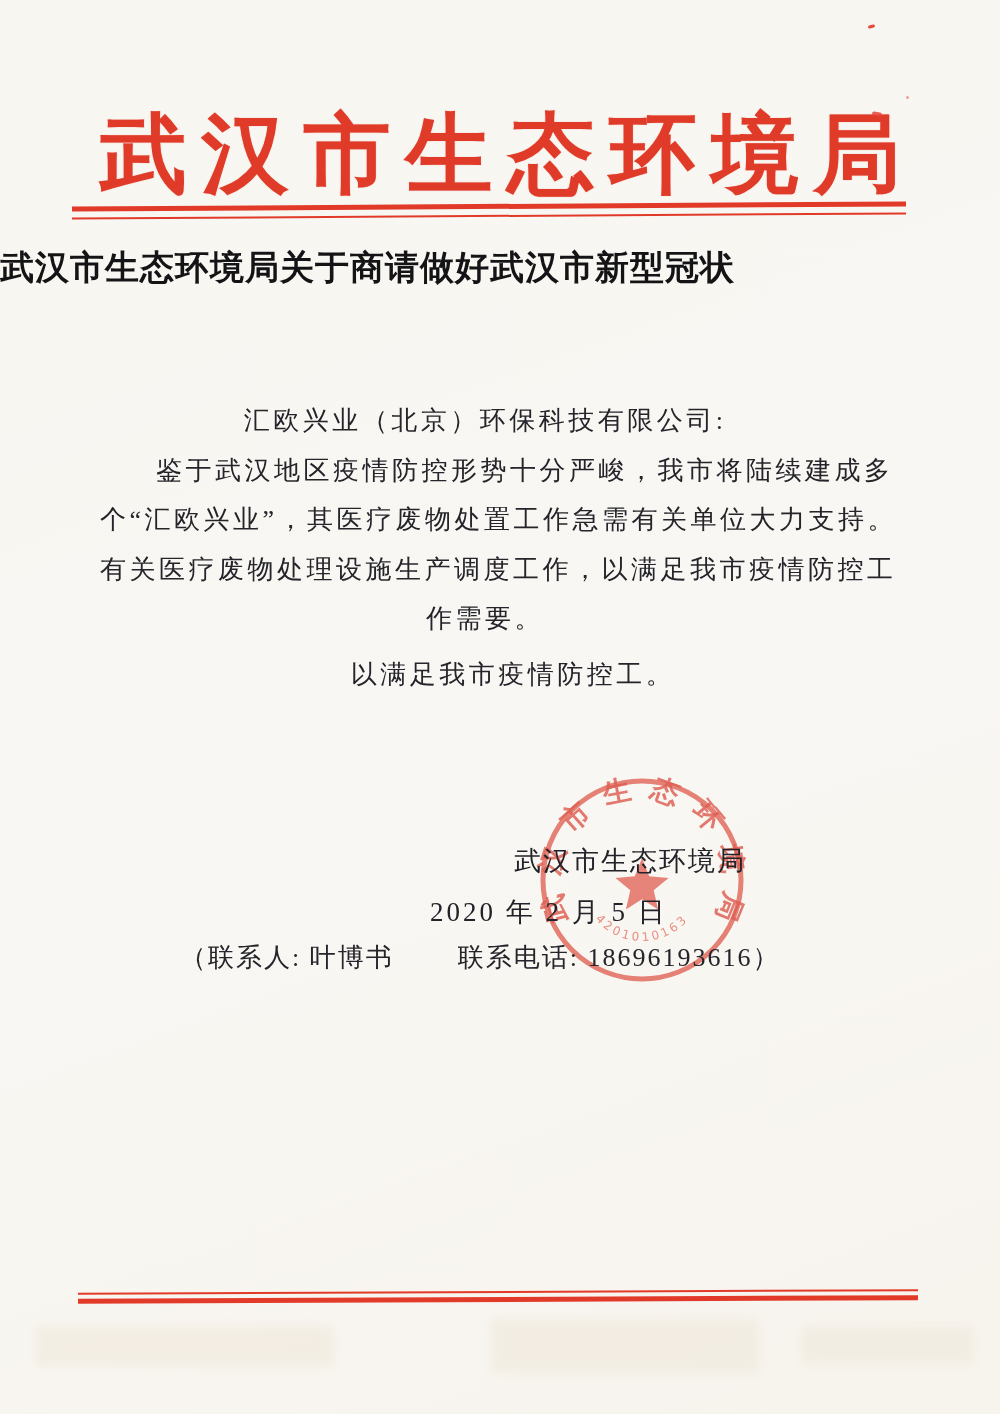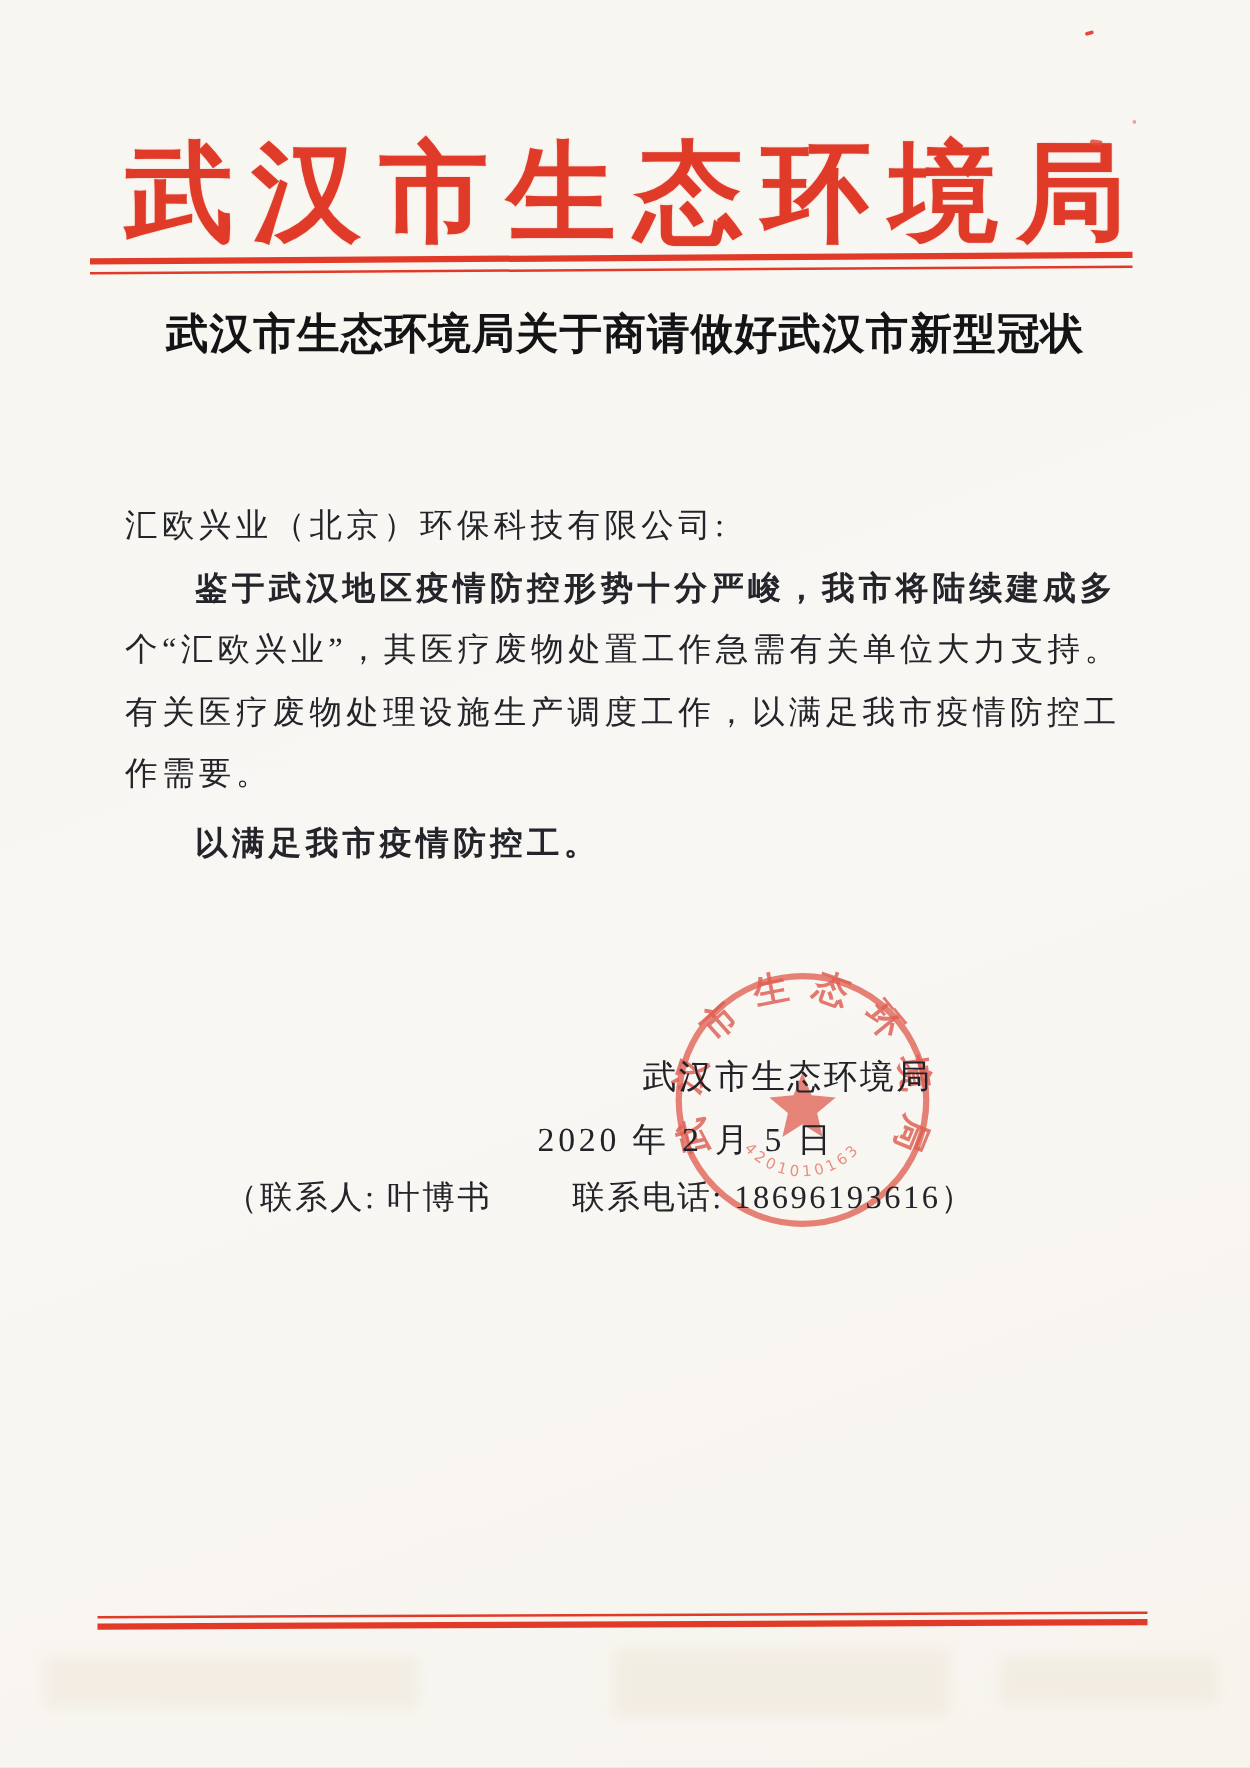--- a/index.html
+++ b/index.html
@@ -24,33 +24,33 @@
     white-space:nowrap;
   }
   .rule{position:absolute;background:#e23a28;transform:rotate(-0.35deg);}
   .rule-top-thick{left:72px;top:204px;width:834px;height:5px;}
   .rule-top-thin{left:72px;top:215px;width:834px;height:2px;}
   .rule-bot-thin{left:78px;top:1291px;width:840px;height:2px;transform:rotate(-0.25deg);}
   .rule-bot-thick{left:78px;top:1297px;width:840px;height:5px;transform:rotate(-0.25deg);}
   
   .doc-title{
     position:absolute;top:244px;left:0;width:1000px;
-    text-align:center;color:#141416;
+    text-align:left;color:#141416;
     font-size:34px;font-weight:900;line-height:47px;
     letter-spacing:1px;white-space:nowrap;
   }
   
   .body-text{
     position:absolute;left:100px;top:396px;width:770px;
     font-size:26px;color:#24242a;
     letter-spacing:3.5px;line-height:49.5px;
-    white-space:nowrap;z-index:2;
+    white-space:nowrap;z-index:2;text-align:center;
   }
   .body-line{height:49.5px;}
-  .indent{padding-left:56px;font-weight:bold;}
+  .indent{padding-left:56px;}
   .para-gap{margin-top:6px;}
   
   .sig-org{
     position:absolute;left:430px;top:843px;width:400px;
     text-align:center;font-size:27px;color:#222228;
     letter-spacing:2px;z-index:2;white-space:nowrap;
   }
   .sig-date{
     position:absolute;left:430px;top:894px;width:400px;
     text-align:left;font-size:27px;color:#222228;

